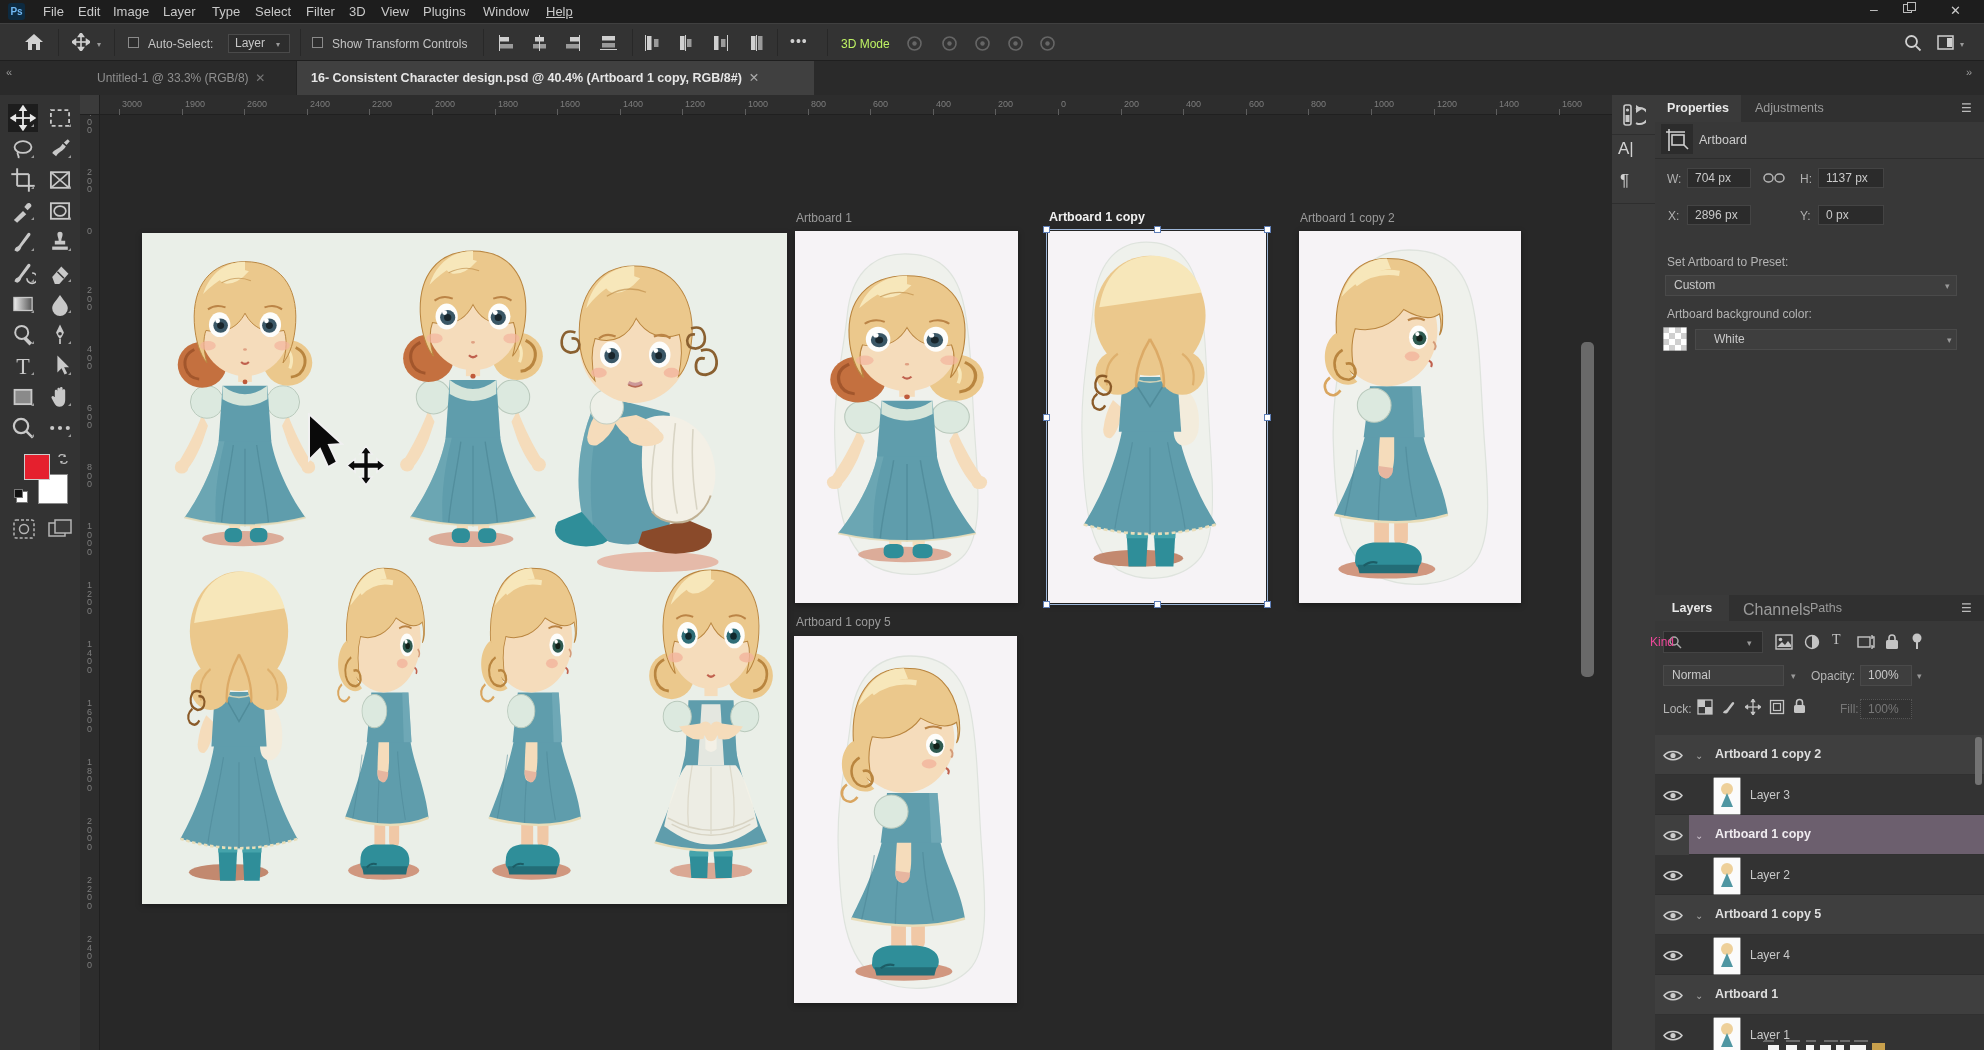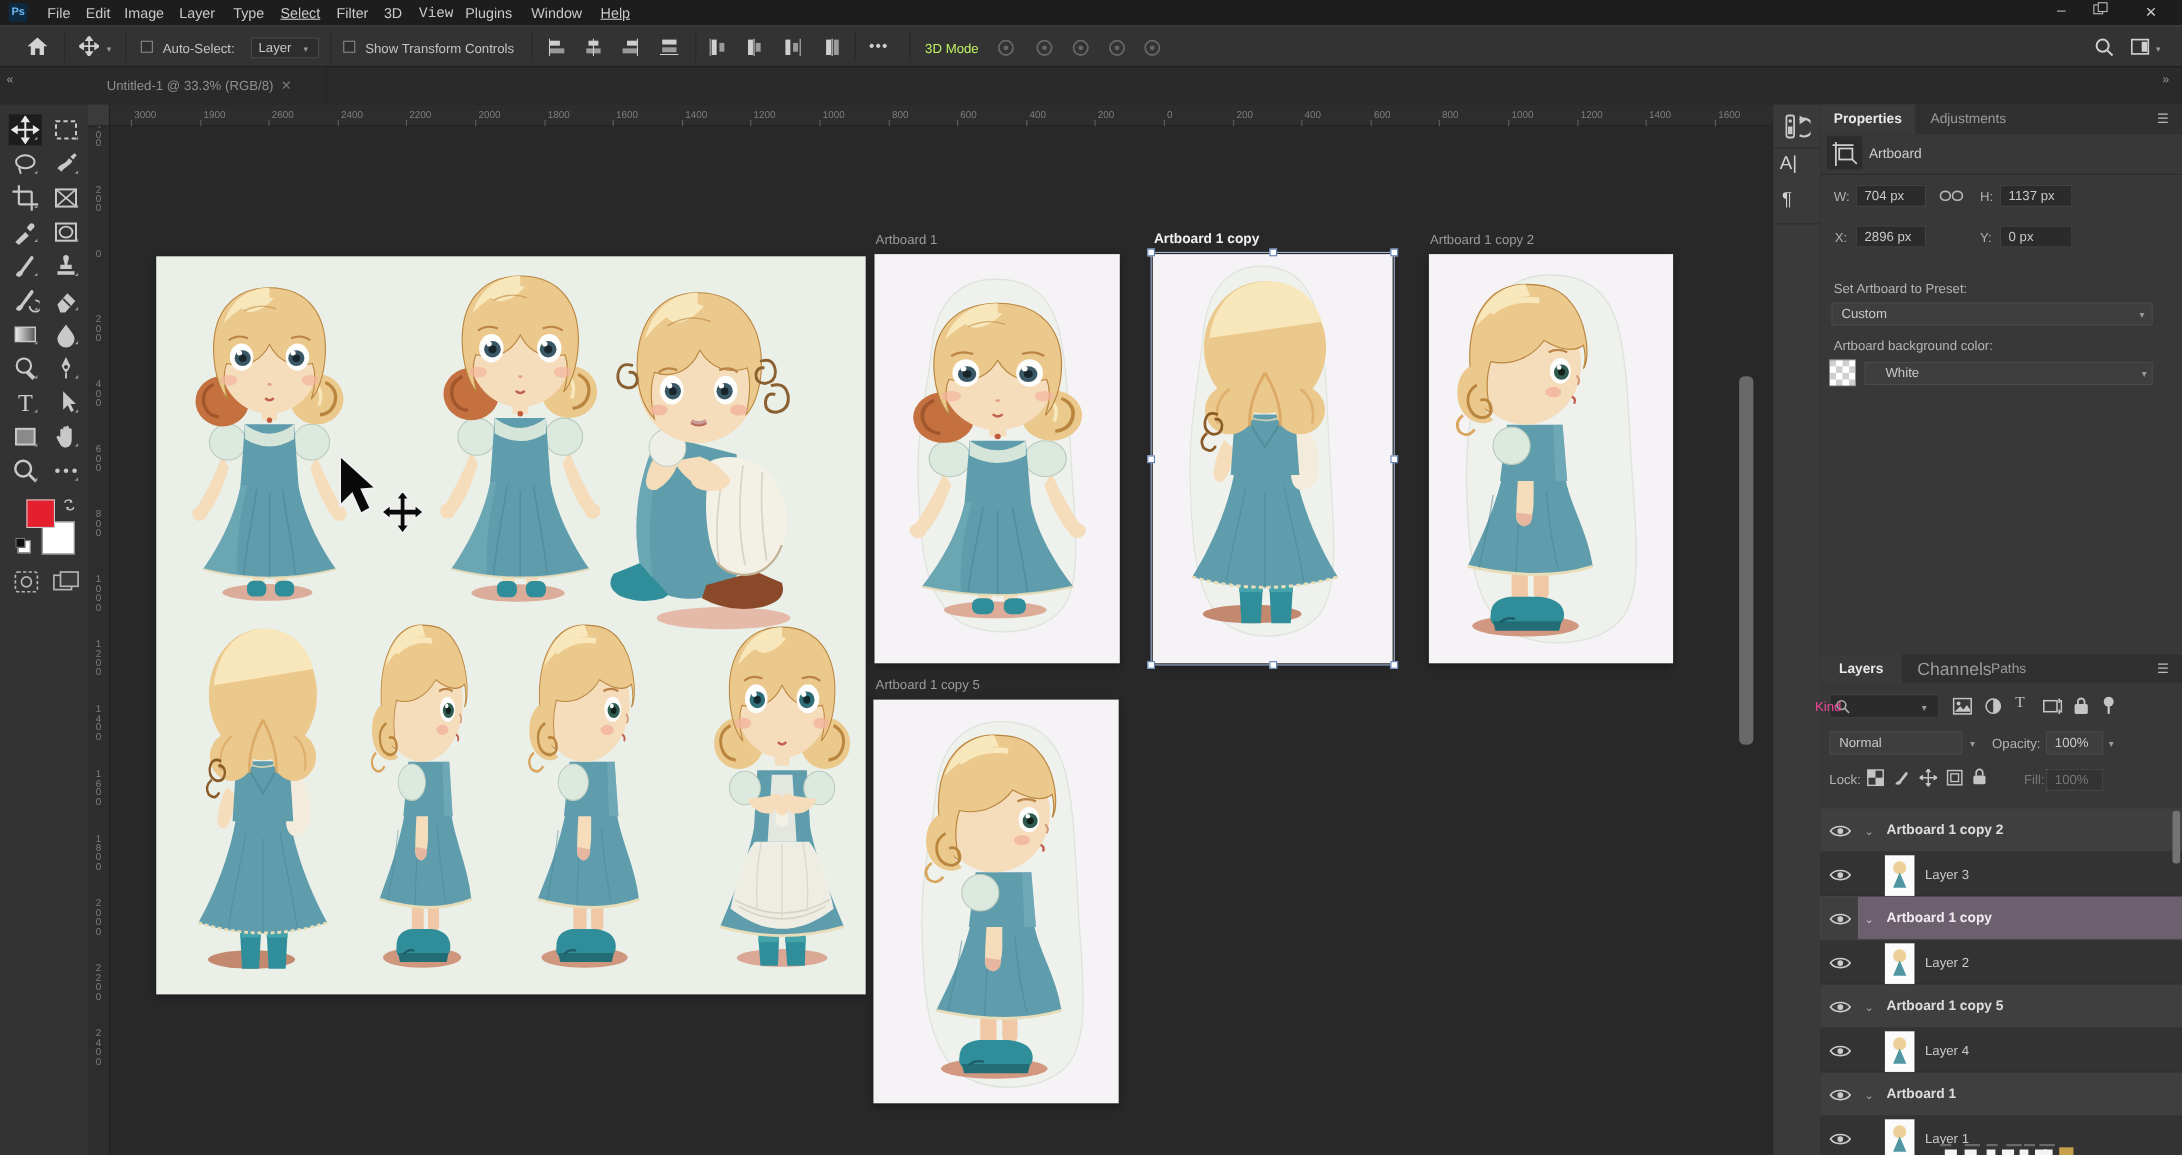--- a/index.html
+++ b/index.html
@@ -17,24 +17,24 @@
 #iconstrip{position:absolute;left:1612px;top:95px;width:43px;height:955px;background:#3a3a3a;}
 #rightdock{position:absolute;left:1655px;top:95px;width:329px;height:955px;background:#383838;}
 </style></head><body>
 <div id="menubar">
     <div class="a" style="left:8px;top:3px;width:17px;height:17px;background:#0d2a40;border-radius:3px;color:#6fb7f2;font-size:10px;font-weight:bold;text-align:center;line-height:17px;">Ps</div>
     <div class="m" style="left:43px;">File</div>
     <div class="m" style="left:78px;">Edit</div>
     <div class="m" style="left:113px;">Image</div>
     <div class="m" style="left:163px;">Layer</div>
     <div class="m" style="left:212px;">Type</div>
-    <div class="m" style="left:255px;text-decoration:underline;">Select</div>
+    <div class="m" style="left:255px;">Select</div>
     <div class="m" style="left:306px;">Filter</div>
     <div class="m" style="left:349px;">3D</div>
-    <div class="m" style="left:381px;font-family:Liberation Mono, monospace;">View</div>
+    <div class="m" style="left:381px;">View</div>
     <div class="m" style="left:423px;">Plugins</div>
     <div class="m" style="left:483px;">Window</div>
     <div class="m" style="left:546px;text-decoration:underline;">Help</div>
     <div class="a" style="left:1870px;top:1px;color:#bbb;font-size:14px;">–</div>
     <div class="a" style="left:1903px;top:4px;width:9px;height:9px;border:1px solid #bbb;"></div>
     <div class="a" style="left:1907px;top:2px;width:9px;height:9px;border:1px solid #bbb;background:#1b1b1b;"></div>
     <div class="a" style="left:1950px;top:3px;color:#ccc;font-size:13px;">✕</div>
   </div>
 <div id="optbar">
     <svg class="a" style="left:24px;top:8px;" width="20" height="20" viewBox="0 0 20 20">
@@ -132,20 +132,21 @@
     </svg>
     <svg class="a" style="left:1937px;top:10px;" width="18" height="18" viewBox="0 0 18 18">
       <rect x="1" y="2" width="15" height="13" fill="none" stroke="#d0d0d0" stroke-width="1.5"></rect>
       <rect x="10" y="4" width="5" height="9" fill="#d0d0d0"></rect>
     </svg>
     <div class="a" style="left:1960px;top:16px;color:#9a9a9a;font-size:8px;">▾</div>
   </div>
 <div id="tabbar">
     <div class="a" style="left:6px;top:5px;color:#9a9a9a;font-size:11px;letter-spacing:-1px;">«</div>
     <div class="a" style="left:85px;top:0;width:212px;height:34px;background:#2a2a2a;border-right:1px solid #232323;color:#8f8f8f;font-size:12px;line-height:34px;padding-left:12px;">Untitled-1 @ 33.3% (RGB/8)&nbsp;&nbsp;<span style="color:#777;">✕</span></div>
+    <div class="a" style="left:297px;top:0;width:517px;height:34px;background:#404040;color:#e6e6e6;font-size:12.5px;font-weight:bold;line-height:34px;padding-left:14px;">16- Consistent Character design.psd @ 40.4% (Artboard 1 copy, RGB/8#)&nbsp;&nbsp;<span style="color:#aaa;font-weight:normal;">✕</span></div>
     <div class="a" style="left:1966px;top:5px;color:#9a9a9a;font-size:11px;letter-spacing:-1px;">»</div>
   </div>
 <div id="toolbar">
     <div class="a" style="left:8px;top:9px;width:30px;height:28px;background:#1d1d1d;"><svg width="26" height="26" viewBox="0 0 20 20" style="margin:1px 2px;">
         <g stroke="#e8e8e8" stroke-width="1.4" fill="#e8e8e8">
           <line x1="10" y1="3" x2="10" y2="17"></line>
           <line x1="3" y1="10" x2="17" y2="10"></line>
           <path d="M10 1 L8 4 L12 4 Z"></path>
           <path d="M10 19 L8 16 L12 16 Z"></path>
           <path d="M1 10 L4 8 L4 12 Z"></path>

